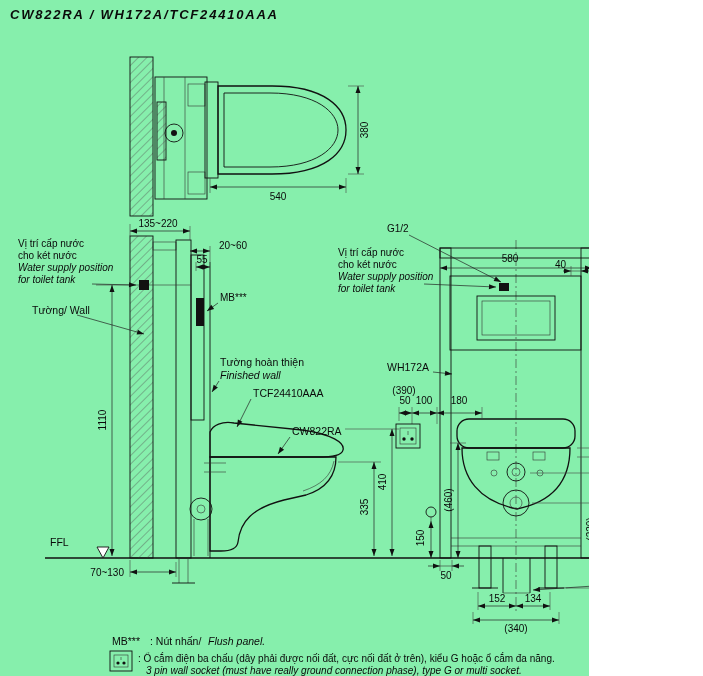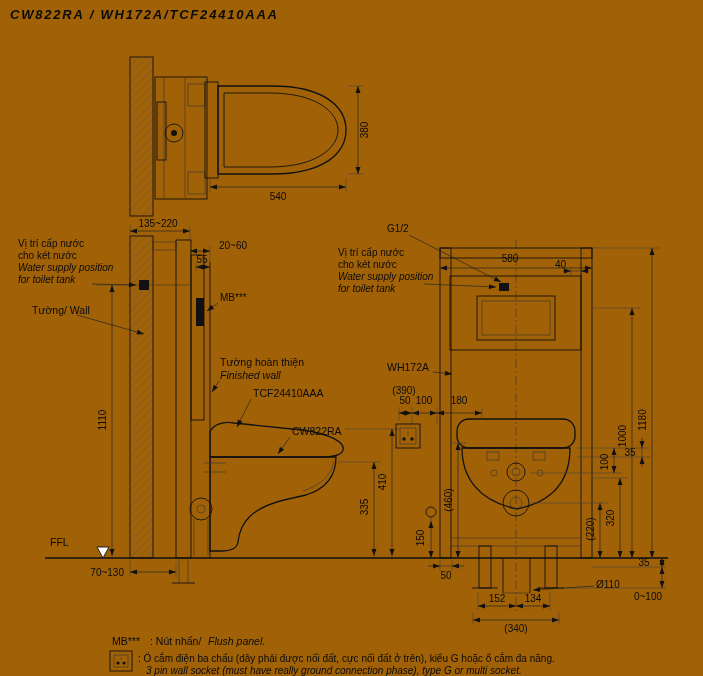--- a/index.html
+++ b/index.html
@@ -1,18 +1,18 @@
 <!DOCTYPE html>
 <html><head>
 <meta charset="utf-8">
 <style>
   *{margin:0;padding:0;box-sizing:border-box}
   html,body{background:#fff}
   body{width:703px;height:676px;font-family:"Liberation Sans",sans-serif}
-  .page{position:relative;width:703px;height:676px;background:#a16207;overflow:hidden}
+  .page{position:relative;width:589px;height:676px;background:#86efac;overflow:hidden}
   svg{display:block}
   .obj{fill:none;stroke:#111;stroke-width:1.3}
   .obj2{fill:none;stroke:#111;stroke-width:0.9}
   .thin{fill:none;stroke:#333;stroke-width:0.6}
   .ext{fill:none;stroke:#444;stroke-width:0.6}
   .dim{fill:none;stroke:#222;stroke-width:0.7;marker-start:url(#arr);marker-end:url(#arr)}
   .dime{fill:none;stroke:#222;stroke-width:0.7;marker-end:url(#arr)}
   .lead{fill:none;stroke:#222;stroke-width:0.7;marker-end:url(#arr)}
   .cl{fill:none;stroke:#333;stroke-width:0.6;stroke-dasharray:9 3 2 3}
   .hatchfill{fill:url(#hatch);stroke:#111;stroke-width:0.9}

